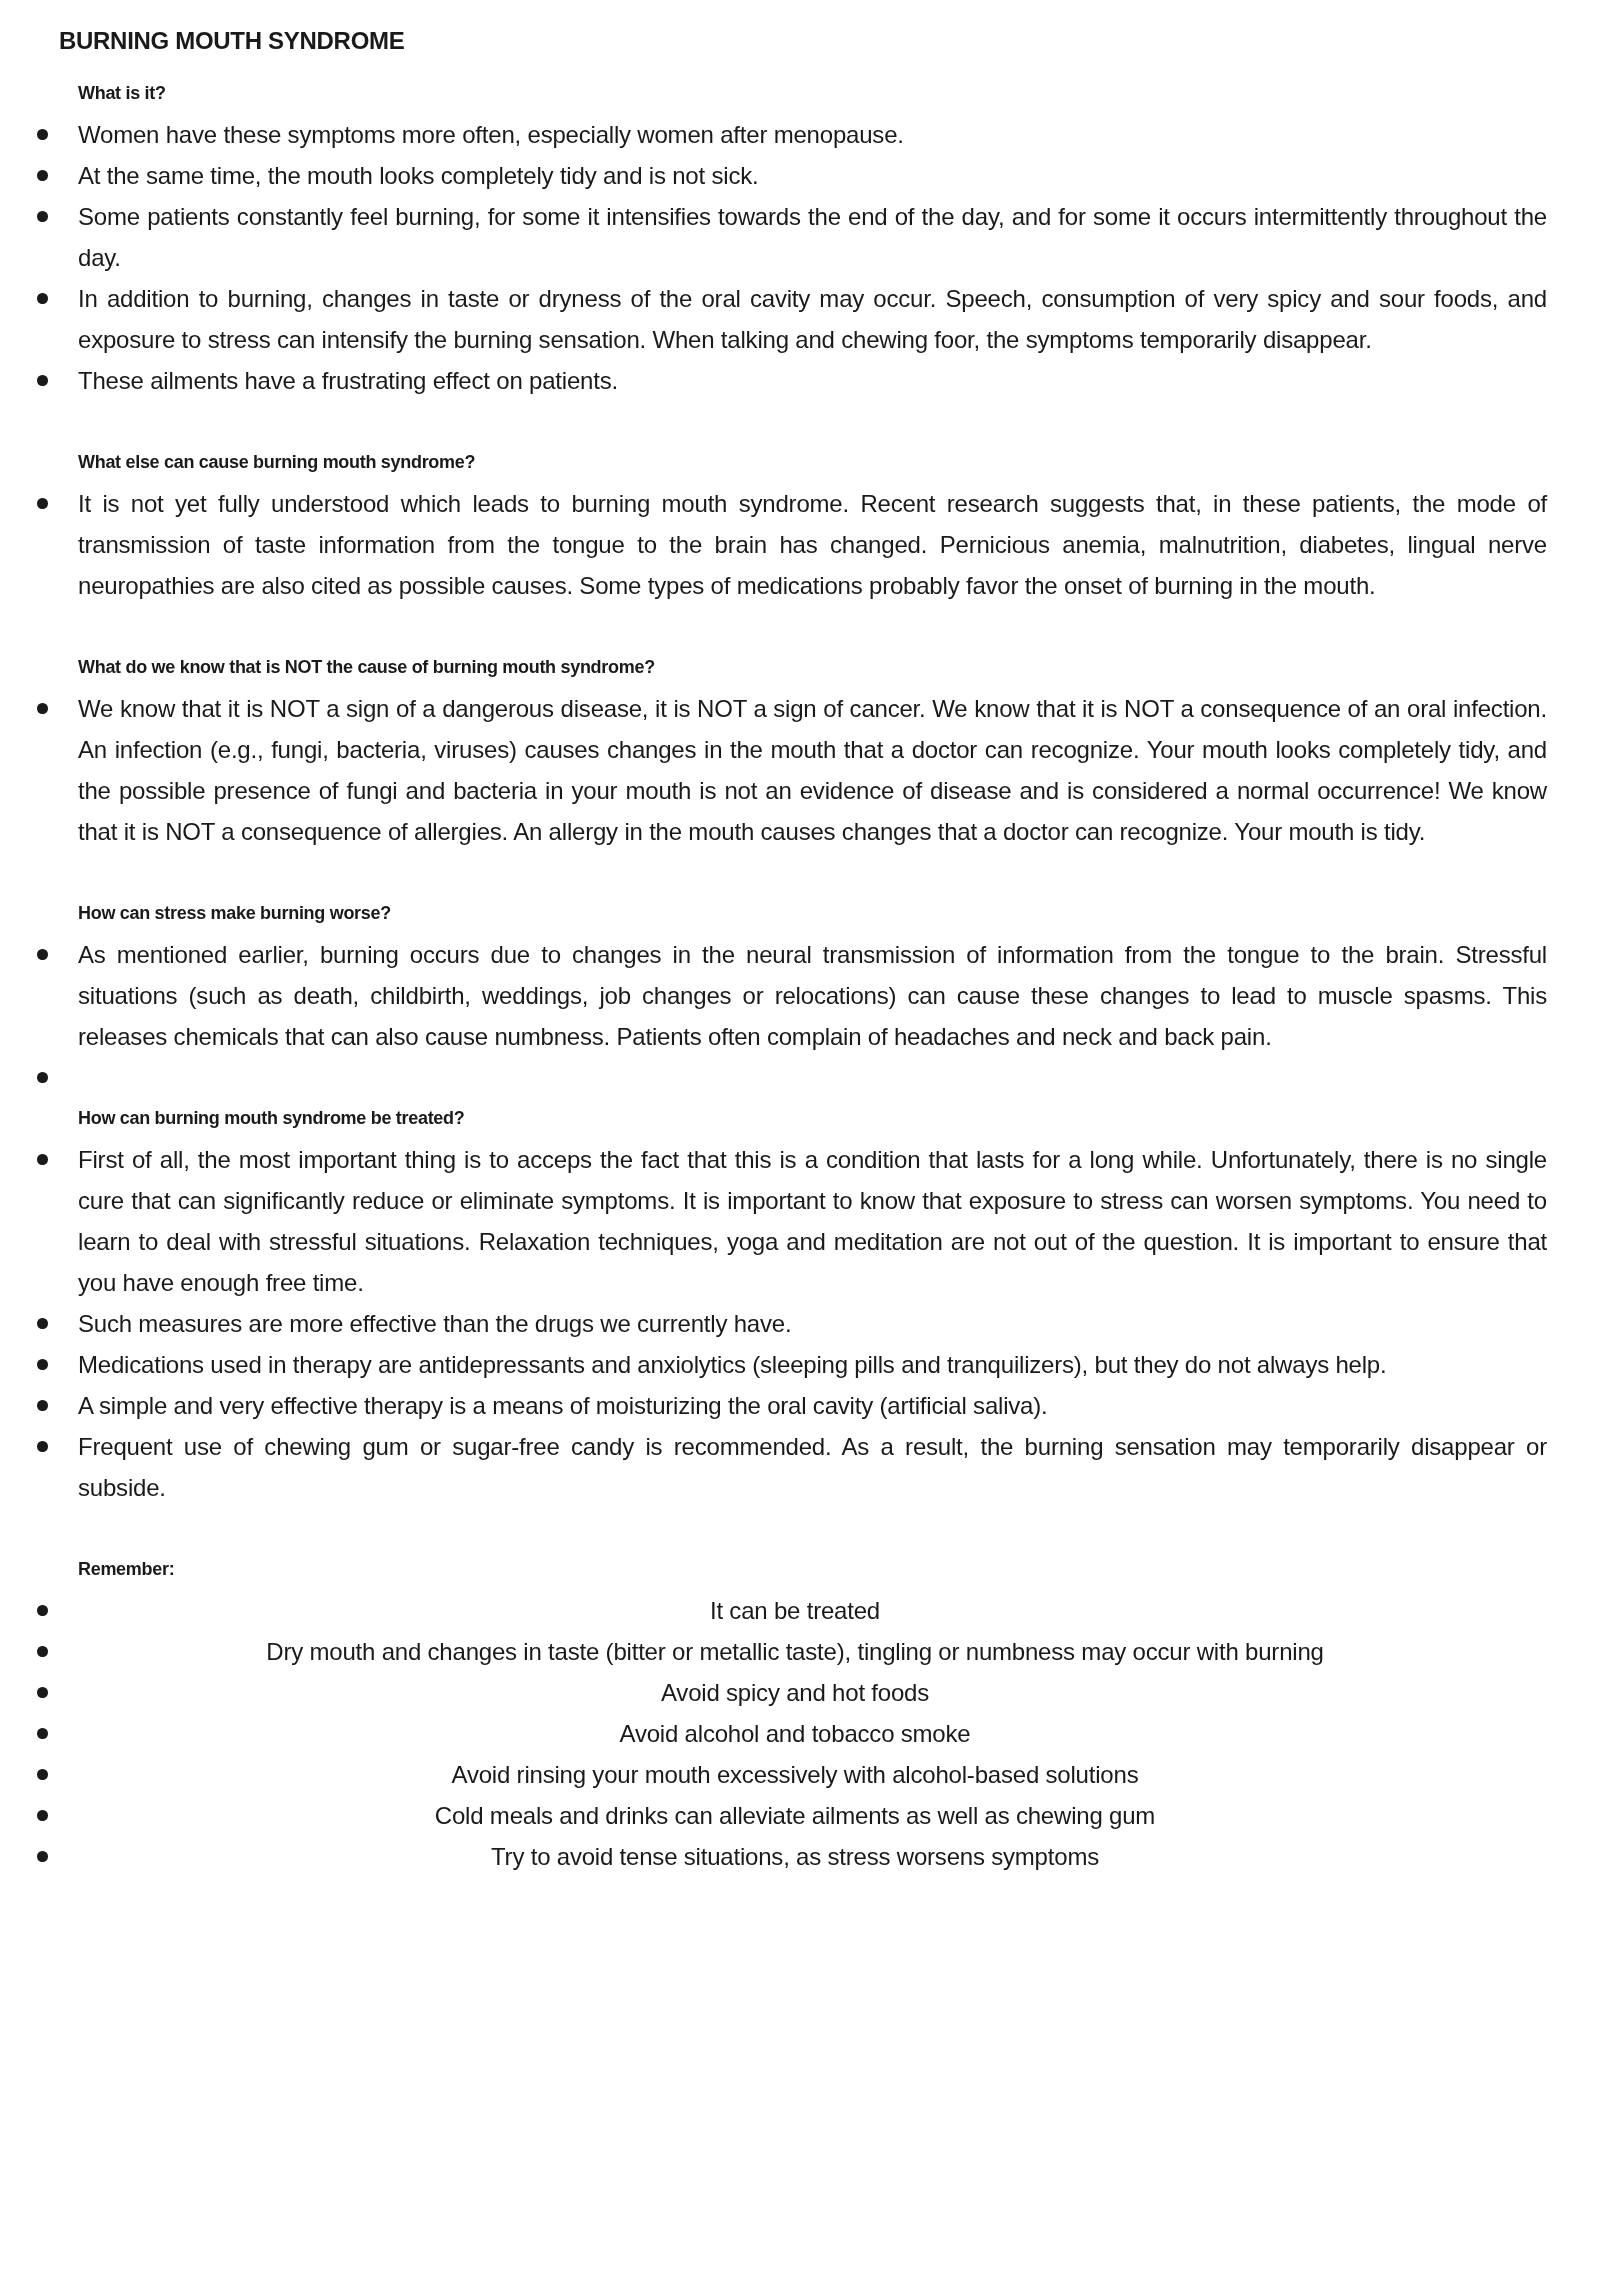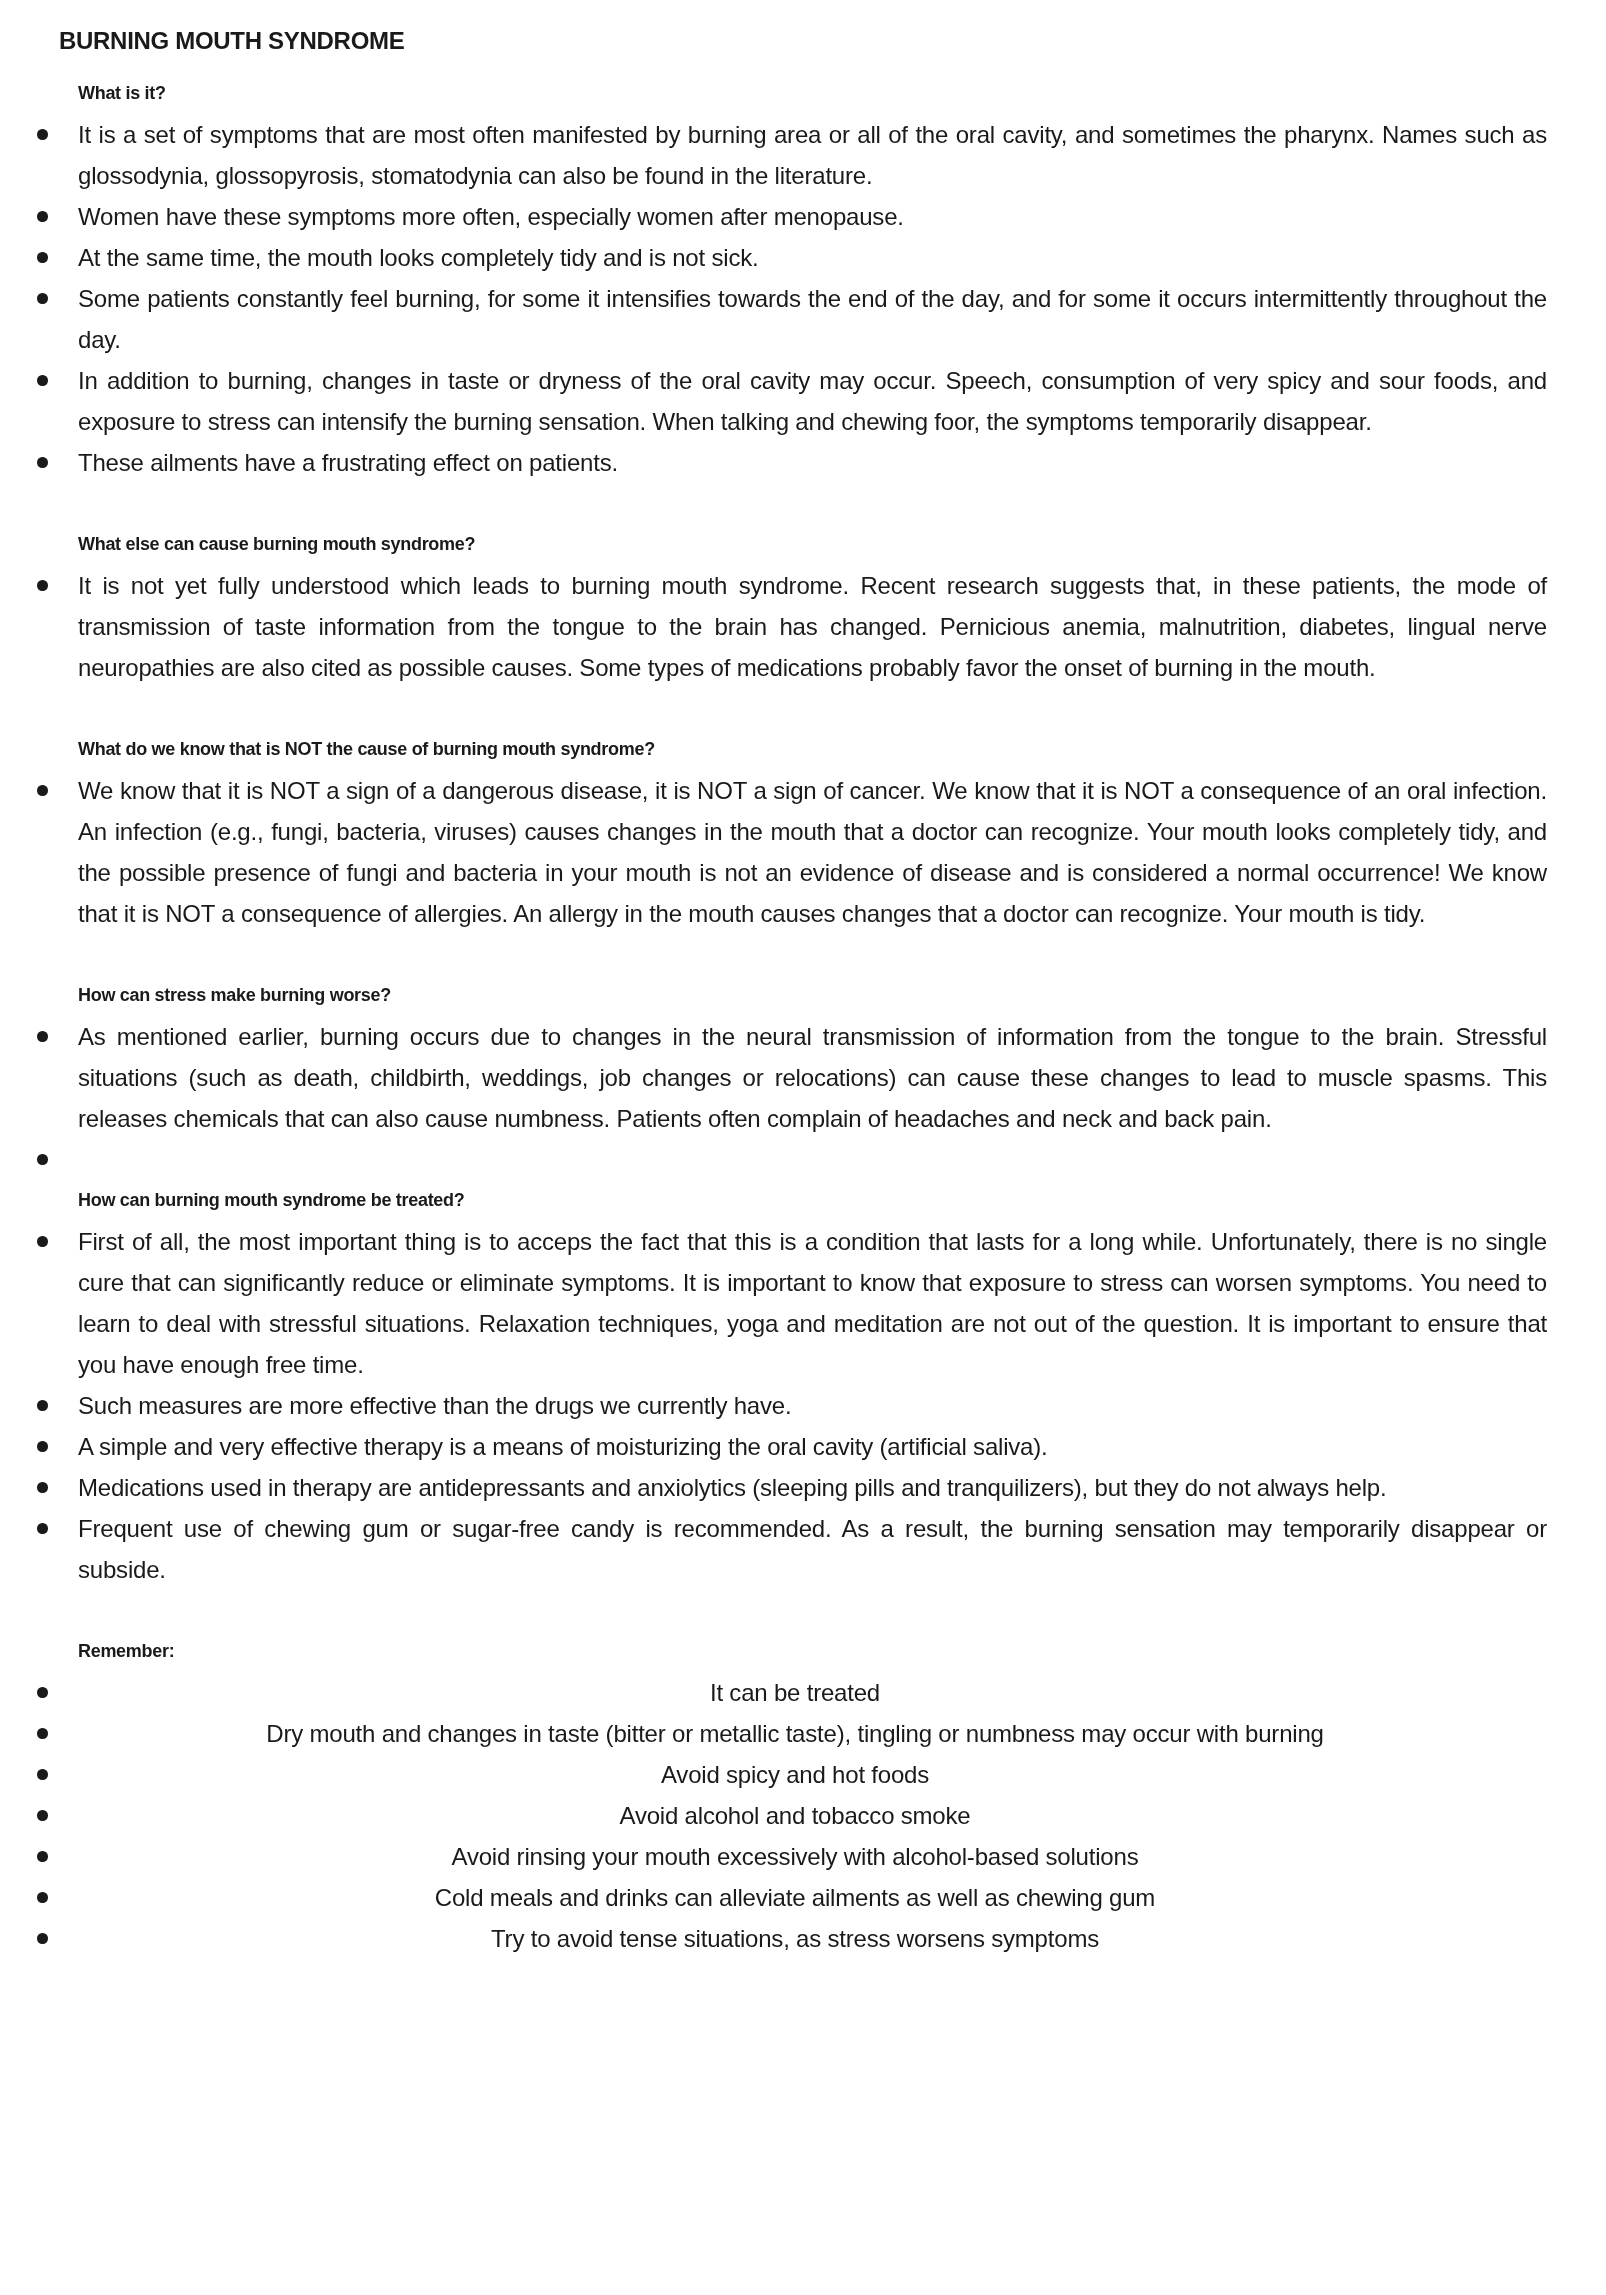--- a/index.html
+++ b/index.html
@@ -21,21 +21,20 @@
 <body>
 
 <div class="page">
   <div class="title">BURNING MOUTH SYNDROME</div>
 
   <div class="sections">
 
     <div class="section">
       <div class="section-heading">What is it?</div>
       <ul class="bullets">
-        <li><span class="bullet"></span><span>It is a set of symptoms that are most often manifested by burning area or all of the oral cavity, and sometimes the pharynx. Names such as glossodynia, glossopyrosis, stomatodynia can also be found in the literature.</span></li>
         <li><span class="bullet"></span><span>Women have these symptoms more often, especially women after menopause.</span></li>
         <li><span class="bullet"></span><span>At the same time, the mouth looks completely tidy and is not sick.</span></li>
         <li><span class="bullet"></span><span>Some patients constantly feel burning, for some it intensifies towards the end of the day, and for some it occurs intermittently throughout the day.</span></li>
         <li><span class="bullet"></span><span>In addition to burning, changes in taste or dryness of the oral cavity may occur. Speech, consumption of very spicy and sour foods, and exposure to stress can intensify the burning sensation. When talking and chewing foor, the symptoms temporarily disappear.</span></li>
         <li><span class="bullet"></span><span>These ailments have a frustrating effect on patients.</span></li>
       </ul>
     </div>
 
     <div class="section">
       <div class="section-heading">What else can cause burning mouth syndrome?</div>
@@ -57,22 +56,22 @@
         <li><span class="bullet"></span><span>As mentioned earlier, burning occurs due to changes in the neural transmission of information from the tongue to the brain. Stressful situations (such as death, childbirth, weddings, job changes or relocations) can cause these changes to lead to muscle spasms. This releases chemicals that can also cause numbness. Patients often complain of headaches and neck and back pain.</span></li>
         <li><span class="bullet"></span></li>
       </ul>
     </div>
 
     <div class="section">
       <div class="section-heading">How can burning mouth syndrome be treated?</div>
       <ul class="bullets">
         <li><span class="bullet"></span><span>First of all, the most important thing is to acceps the fact that this is a condition that lasts for a long while. Unfortunately, there is no single cure that can significantly reduce or eliminate symptoms. It is important to know that exposure to stress can worsen symptoms. You need to learn to deal with stressful situations. Relaxation techniques, yoga and meditation are not out of the question. It is important to ensure that you have enough free time.</span></li>
         <li><span class="bullet"></span><span>Such measures are more effective than the drugs we currently have.</span></li>
+        <li><span class="bullet"></span><span>Medications used in therapy are antidepressants and anxiolytics (sleeping pills and tranquilizers), but they do not always help.</span></li>
         <li><span class="bullet"></span><span>A simple and very effective therapy is a means of moisturizing the oral cavity (artificial saliva).</span></li>
-        <li><span class="bullet"></span><span>Medications used in therapy are antidepressants and anxiolytics (sleeping pills and tranquilizers), but they do not always help.</span></li>
         <li><span class="bullet"></span><span>Frequent use of chewing gum or sugar-free candy is recommended. As a result, the burning sensation may temporarily disappear or subside.</span></li>
       </ul>
     </div>
 
     <div class="section last">
       <div class="section-heading">Remember:</div>
       <ul class="bullets">
         <li><span class="bullet"></span><span>It can be treated</span></li>
         <li><span class="bullet"></span><span>Dry mouth and changes in taste (bitter or metallic taste), tingling or numbness may occur with burning</span></li>
         <li><span class="bullet"></span><span>Avoid spicy and hot foods</span></li>

